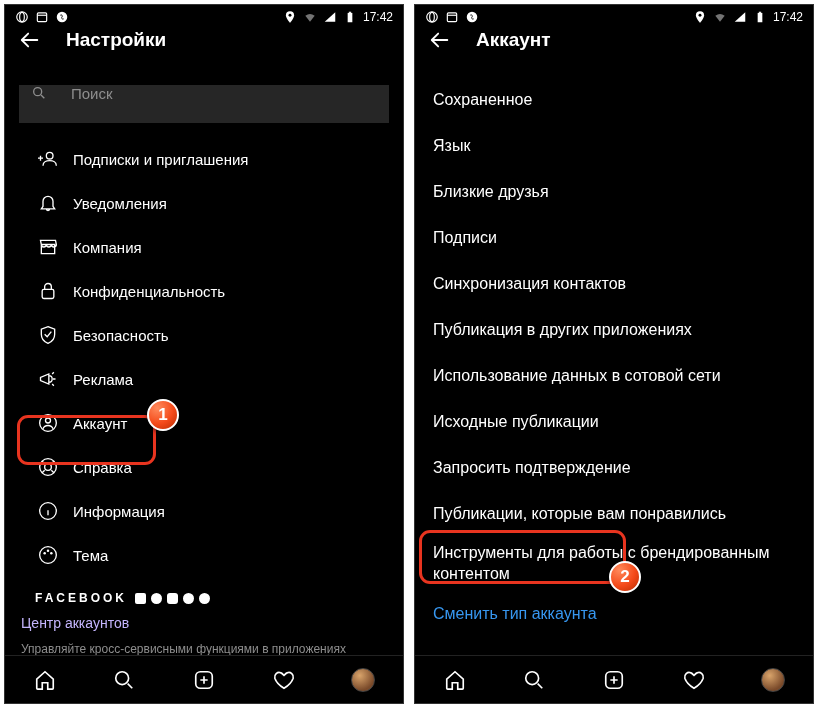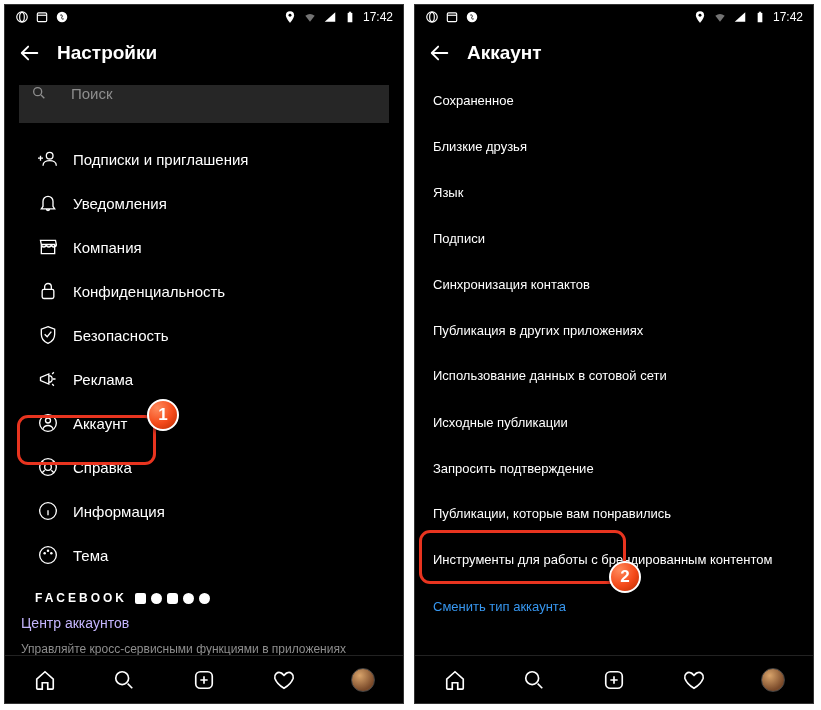--- a/index.html
+++ b/index.html
@@ -2,41 +2,41 @@
 <html><head>
 <meta charset="utf-8">
 <style>
 * { margin: 0; padding: 0; box-sizing: border-box; font-family: -apple-system, Helvetica, Arial, sans-serif; }
 body { background: #fff; display: flex; gap: 10px; padding: 4px; }
 .phone { width: 400px; height: 700px; background: #000; color: #fff; position: relative; overflow: hidden; display: flex; flex-direction: column; border: 1px solid #333; }
 .statusbar { height: 24px; display: flex; justify-content: space-between; align-items: center; padding: 0 10px; font-size: 12px; font-weight: 500; background: #000; }
 .statusbar .left, .statusbar .right { display: flex; align-items: flex-start; gap: 6px; }
 .statusbar svg { width: 14px; height: 14px; fill: #fff; }
 .statusbar .wifi { opacity: .45; }
-.header { height: 48px; display: flex; align-items: center; padding: 0 14px; gap: 16px; }
+.header { height: 48px; display: flex; align-items: flex-start; padding: 0 14px; gap: 25px; }
 .header .back { width: 22px; height: 22px; }
 .header .title { font-size: 19px; font-weight: 600; }
 .content { flex: 1; overflow: hidden; position: relative; }
 .searchbox { margin: 8px 14px 14px; background: #262626; border-radius: 0; height: 38px; display: flex; align-items: flex-start; padding: 0 12px; gap: 24px; color: #8e8e8e; }
 .searchbox .sicon { width: 16px; height: 16px; }
 .searchbox .ph { font-size: 15px; }
 .menu { padding: 0 10px; margin-left: 16px; }
 .menuitem { display: flex; align-items: center; gap: 14px; height: 44px; padding: 0 6px; font-size: 15px; position: relative; }
 .menuitem .micon { width: 22px; height: 22px; display: flex; align-items: center; justify-content: center; flex-shrink: 0; }
 .menuitem .micon svg { width: 20px; height: 20px; stroke: #fff; fill: none; stroke-width: 1.6; }
 .brand { padding: 14px 30px 6px; font-size: 12px; font-weight: 700; letter-spacing: 3px; display: flex; gap: 8px; align-items: center; }
 .brand-icons { display: flex; gap: 5px; }
 .brand-icons span { width: 11px; height: 11px; background: #fff; border-radius: 50%; display: inline-block; }
 .brand-icons span:nth-child(1){ border-radius: 2px; }
 .brand-icons span:nth-child(3){ border-radius: 3px; }
 .link { color: #c4b5fd; font-size: 14px; padding: 4px 16px; }
 .desc { color: #8e8e8e; font-size: 12px; padding: 6px 16px 0; line-height: 1.35; }
 .highlight { position: absolute; border: 3px solid #e8341f; border-radius: 11px; pointer-events: none; }
 .badge { position: absolute; width: 32px; height: 32px; border-radius: 50%; background: radial-gradient(circle at 30% 25%, #ff8a5c, #f44a1a 55%, #b82b00); border: 2px solid #fff; display: flex; align-items: center; justify-content: center; font-weight: 700; font-size: 17px; color: #fff; box-shadow: 0 2px 4px rgba(0,0,0,.5); pointer-events: none; }
-.listitem { height: 46px; display: flex; align-items: center; padding: 0 18px; font-size: 13px; }
+.listitem { height: 46px; display: flex; align-items: center; padding: 0 18px; font-size: 16px; }
 .listitem.sm { line-height: 1.3; padding-top: 6px; padding-bottom: 6px; height: auto; min-height: 46px; }
 .listitem.blue { color: #3797f0; }
 .bottombar { height: 48px; border-top: 1px solid #222; display: flex; align-items: center; justify-content: space-around; background: #000; }
 .bottombar .bicon { width: 24px; height: 24px; display: flex; align-items: center; justify-content: center; }
 .bottombar svg { width: 22px; height: 22px; stroke: #fff; fill: none; stroke-width: 1.8; }
 .avatar { width: 24px; height: 24px; border-radius: 50%; background: radial-gradient(circle at 35% 30%, #d9a46b, #7a4a2a 70%); border: 1px solid #444; }
 </style>
 </head>
 <body>
 
@@ -266,22 +266,22 @@
   <div class="header">
     <svg class="back" viewBox="0 0 24 24">
         <path d="M20 12H4m6-7l-7 7 7 7" stroke="#fff" stroke-width="2" fill="none" stroke-linecap="round" stroke-linejoin="round"></path>
       </svg>
     <div class="title">Аккаунт</div>
   </div>
 
   <div class="content">
     <div id="rightlist">
         <div class="listitem">Сохраненное</div>
+        <div class="listitem">Язык</div>
         <div class="listitem">Близкие друзья</div>
-        <div class="listitem">Язык</div>
         <div class="listitem">Подписи</div>
         <div class="listitem">Синхронизация контактов</div>
         <div class="listitem">Публикация в других приложениях</div>
         <div class="listitem sm">Использование данных в сотовой сети</div>
         <div class="listitem">Исходные публикации</div>
         <div class="listitem">Запросить подтверждение</div>
         <div class="listitem sm">Публикации, которые вам понравились</div>
         <div class="listitem sm">Инструменты для работы с брендированным контентом</div>
         <div class="listitem blue">Сменить тип аккаунта</div>
       </div>

